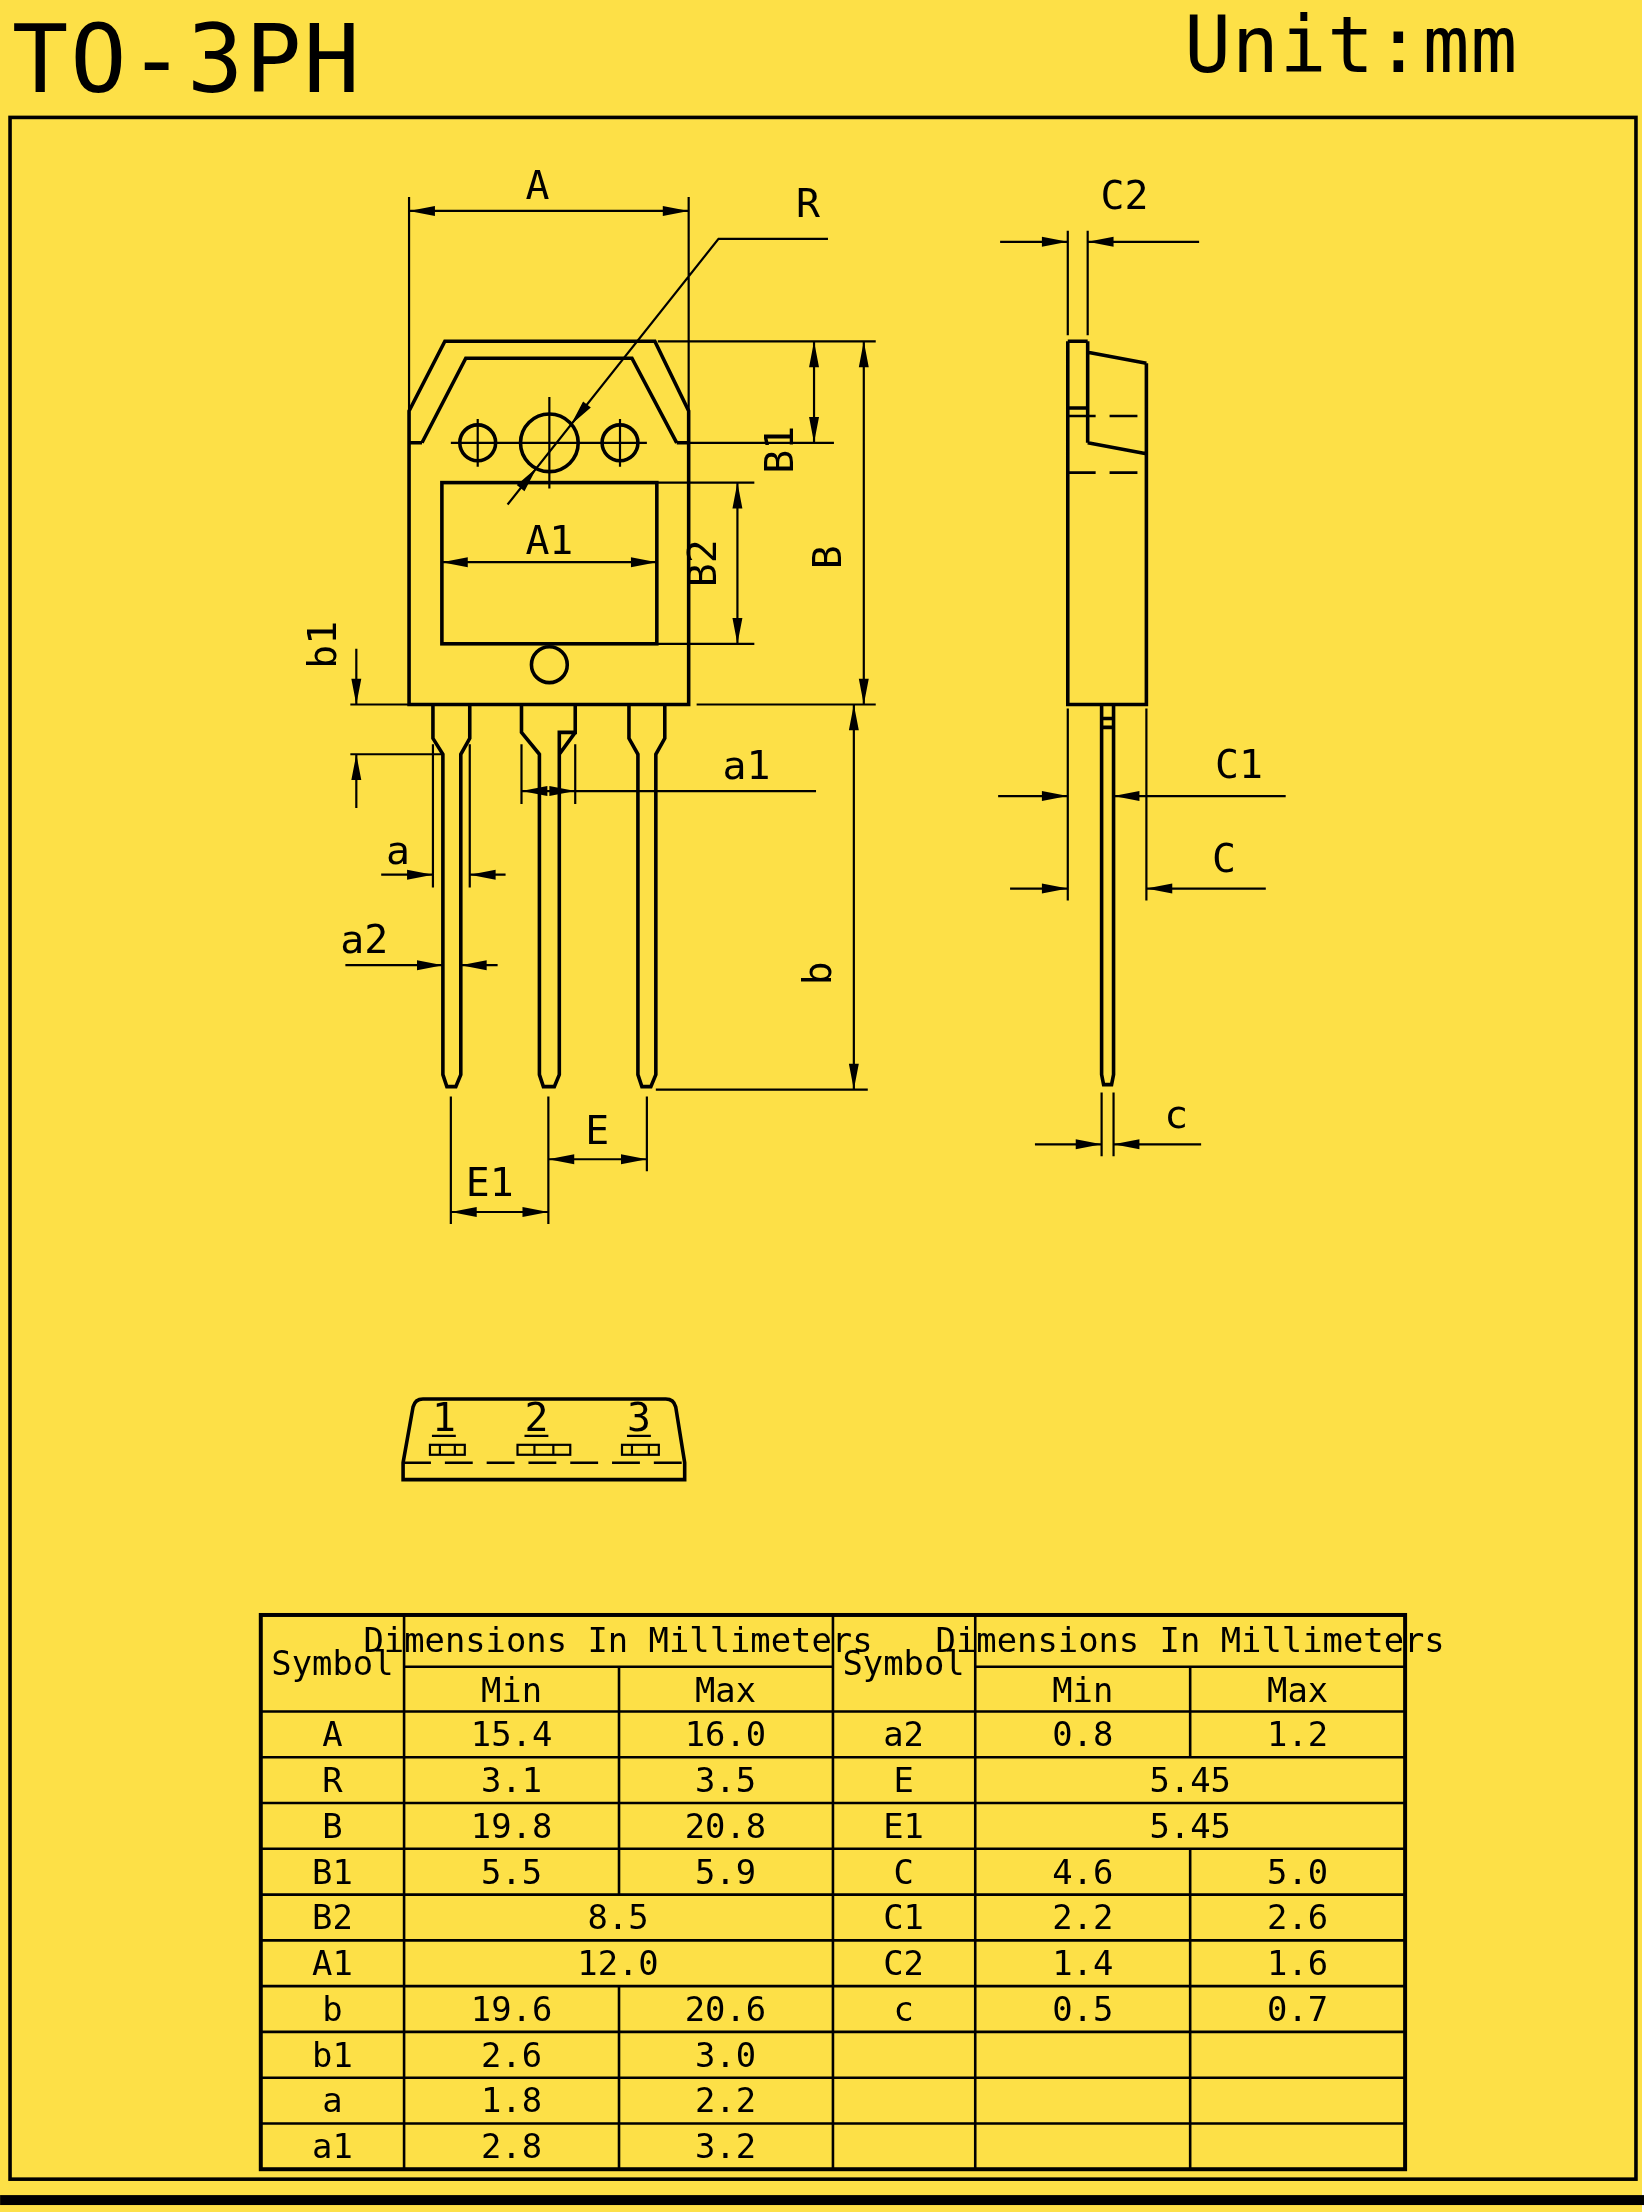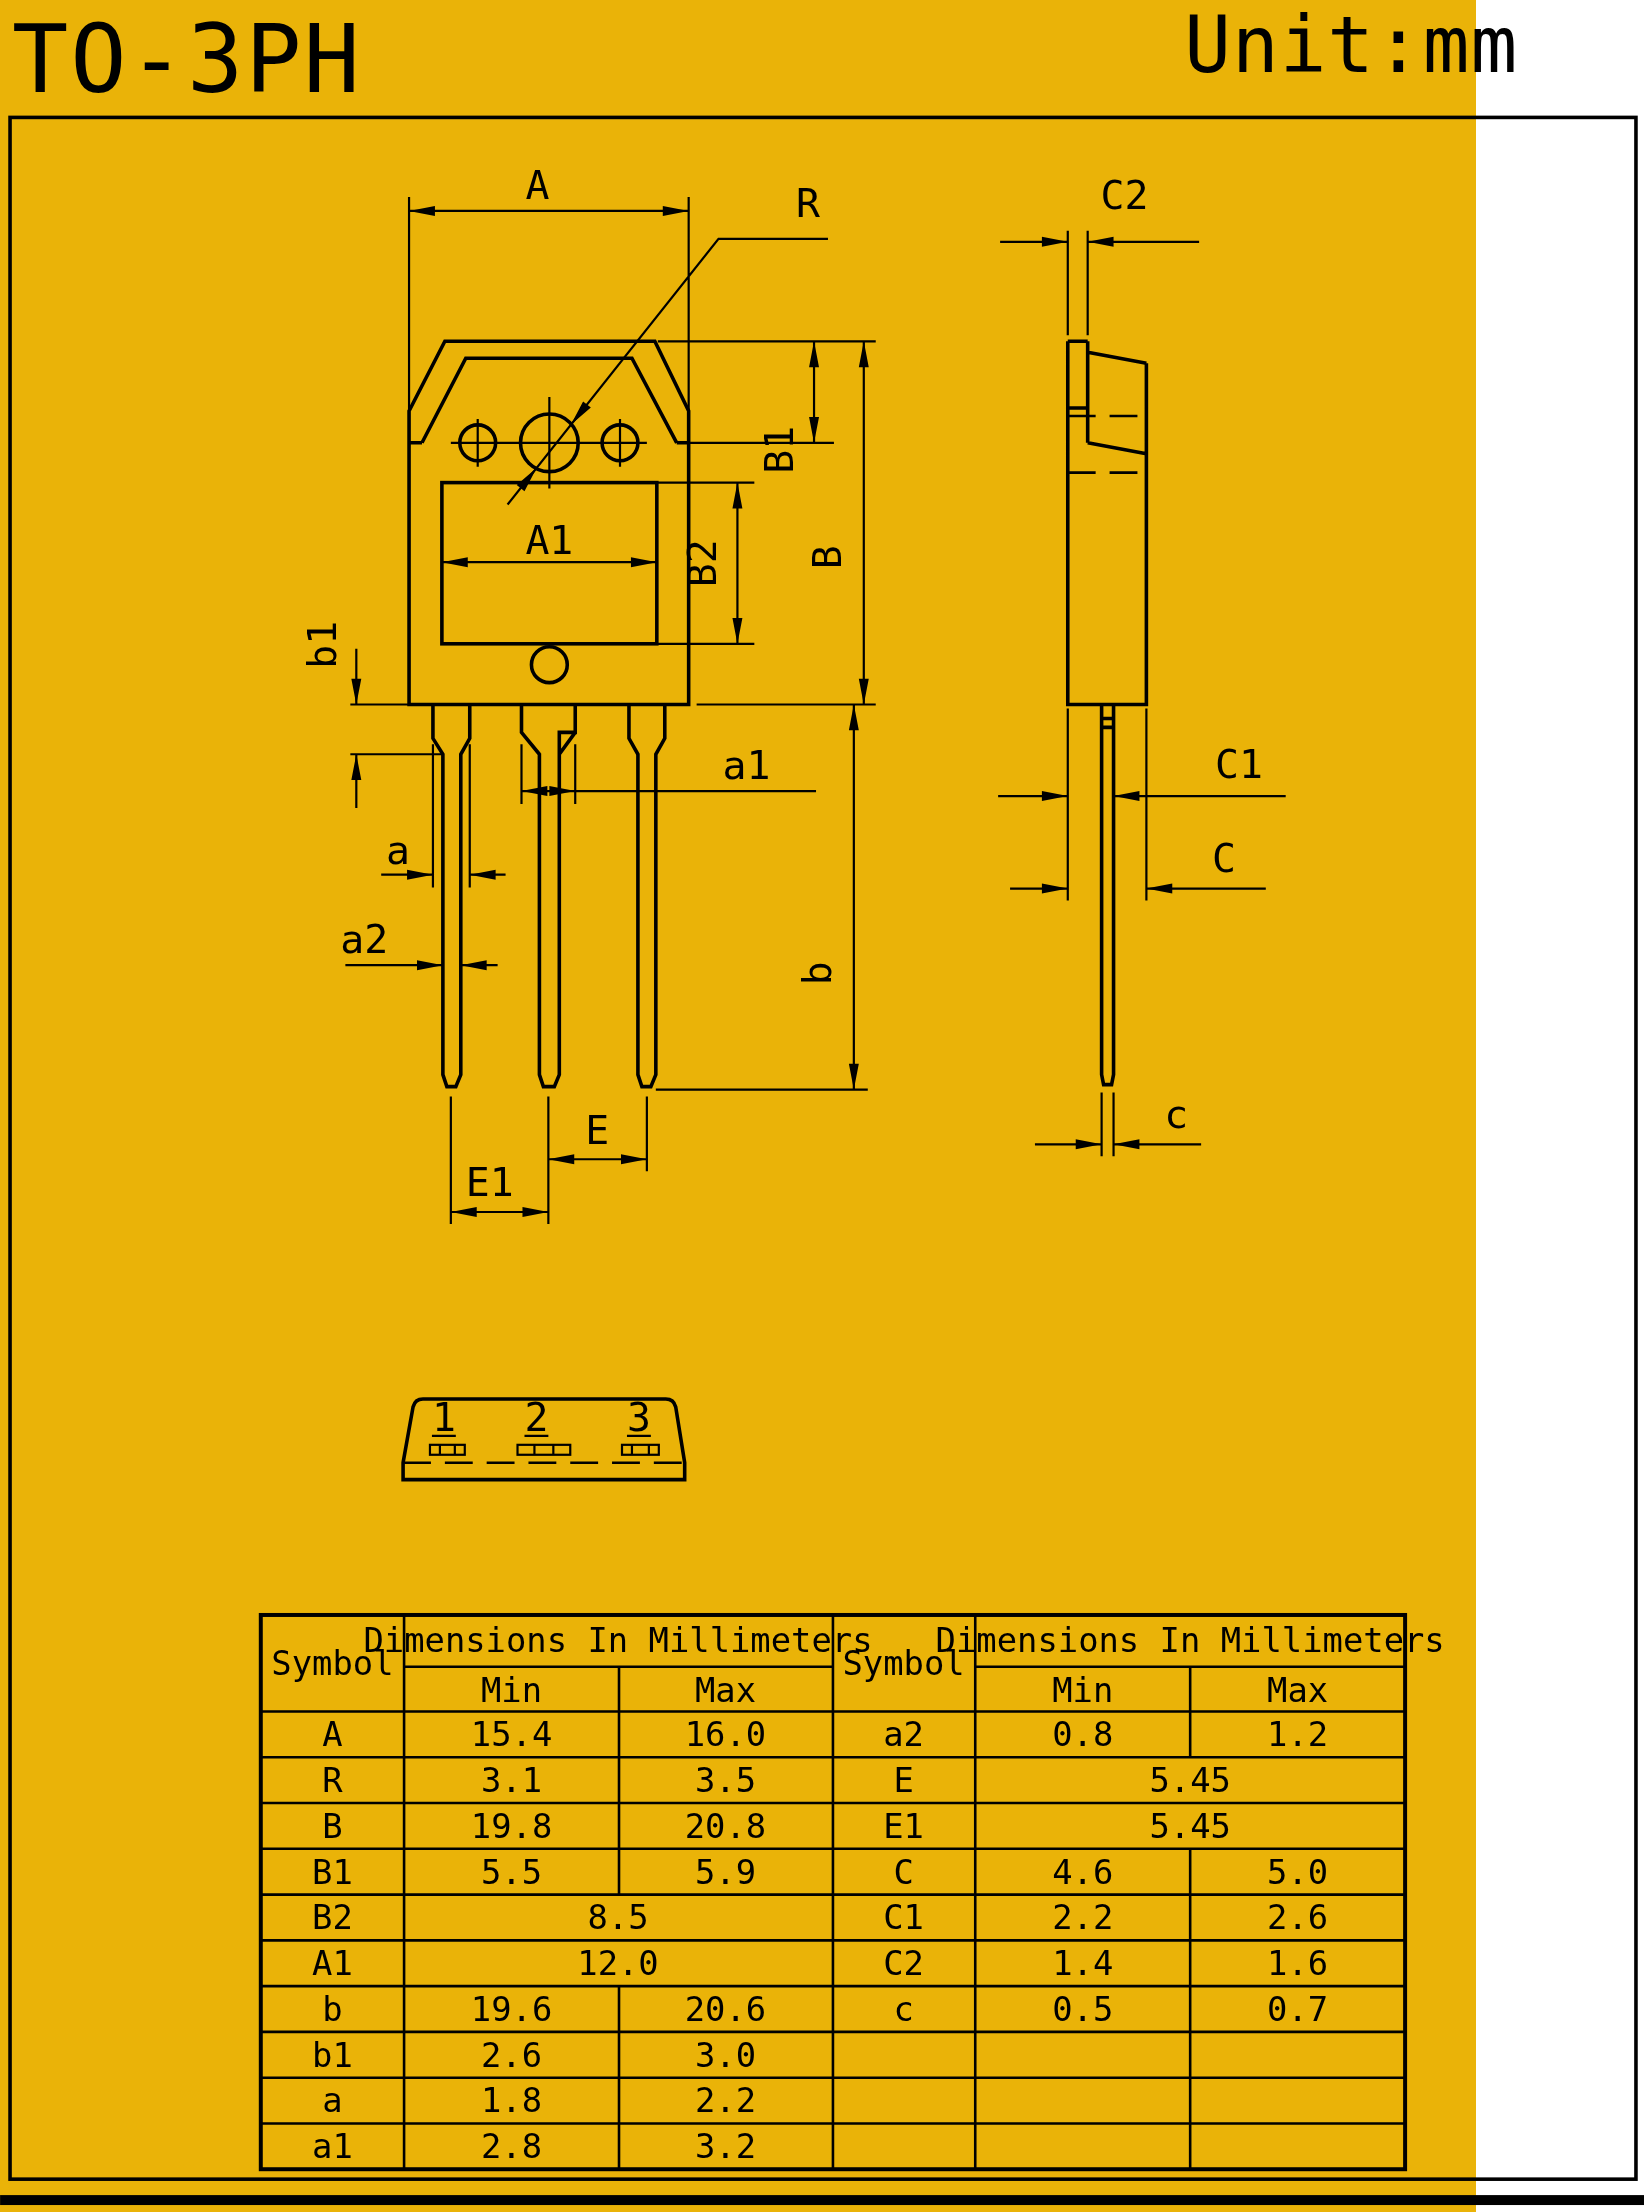--- a/index.html
+++ b/index.html
@@ -1,16 +1,16 @@
 <!DOCTYPE html>
 <html><head>
 <meta charset="utf-8">
 <style>
   html,body{margin:0;padding:0;background:#fff;}
-  .page{position:relative;width:1476px;height:2213px;background:#eab308;
+  .page{position:relative;width:1642px;height:2213px;background:#fde047;
         font-family:"DejaVu Sans Mono", monospace;}
   svg{display:block;}
   text{fill:#000;}
   .t-title{font-size:94px;letter-spacing:2px;}
   .t-unit{font-size:78px;letter-spacing:1px;}
   .t-dim{font-size:40px;}
   .t-pin{font-size:40px;}
   .t-cell{font-size:34px;}
   .t-head{font-size:34px;}
   .ln{stroke:#000;stroke-width:2.2;fill:none;}

